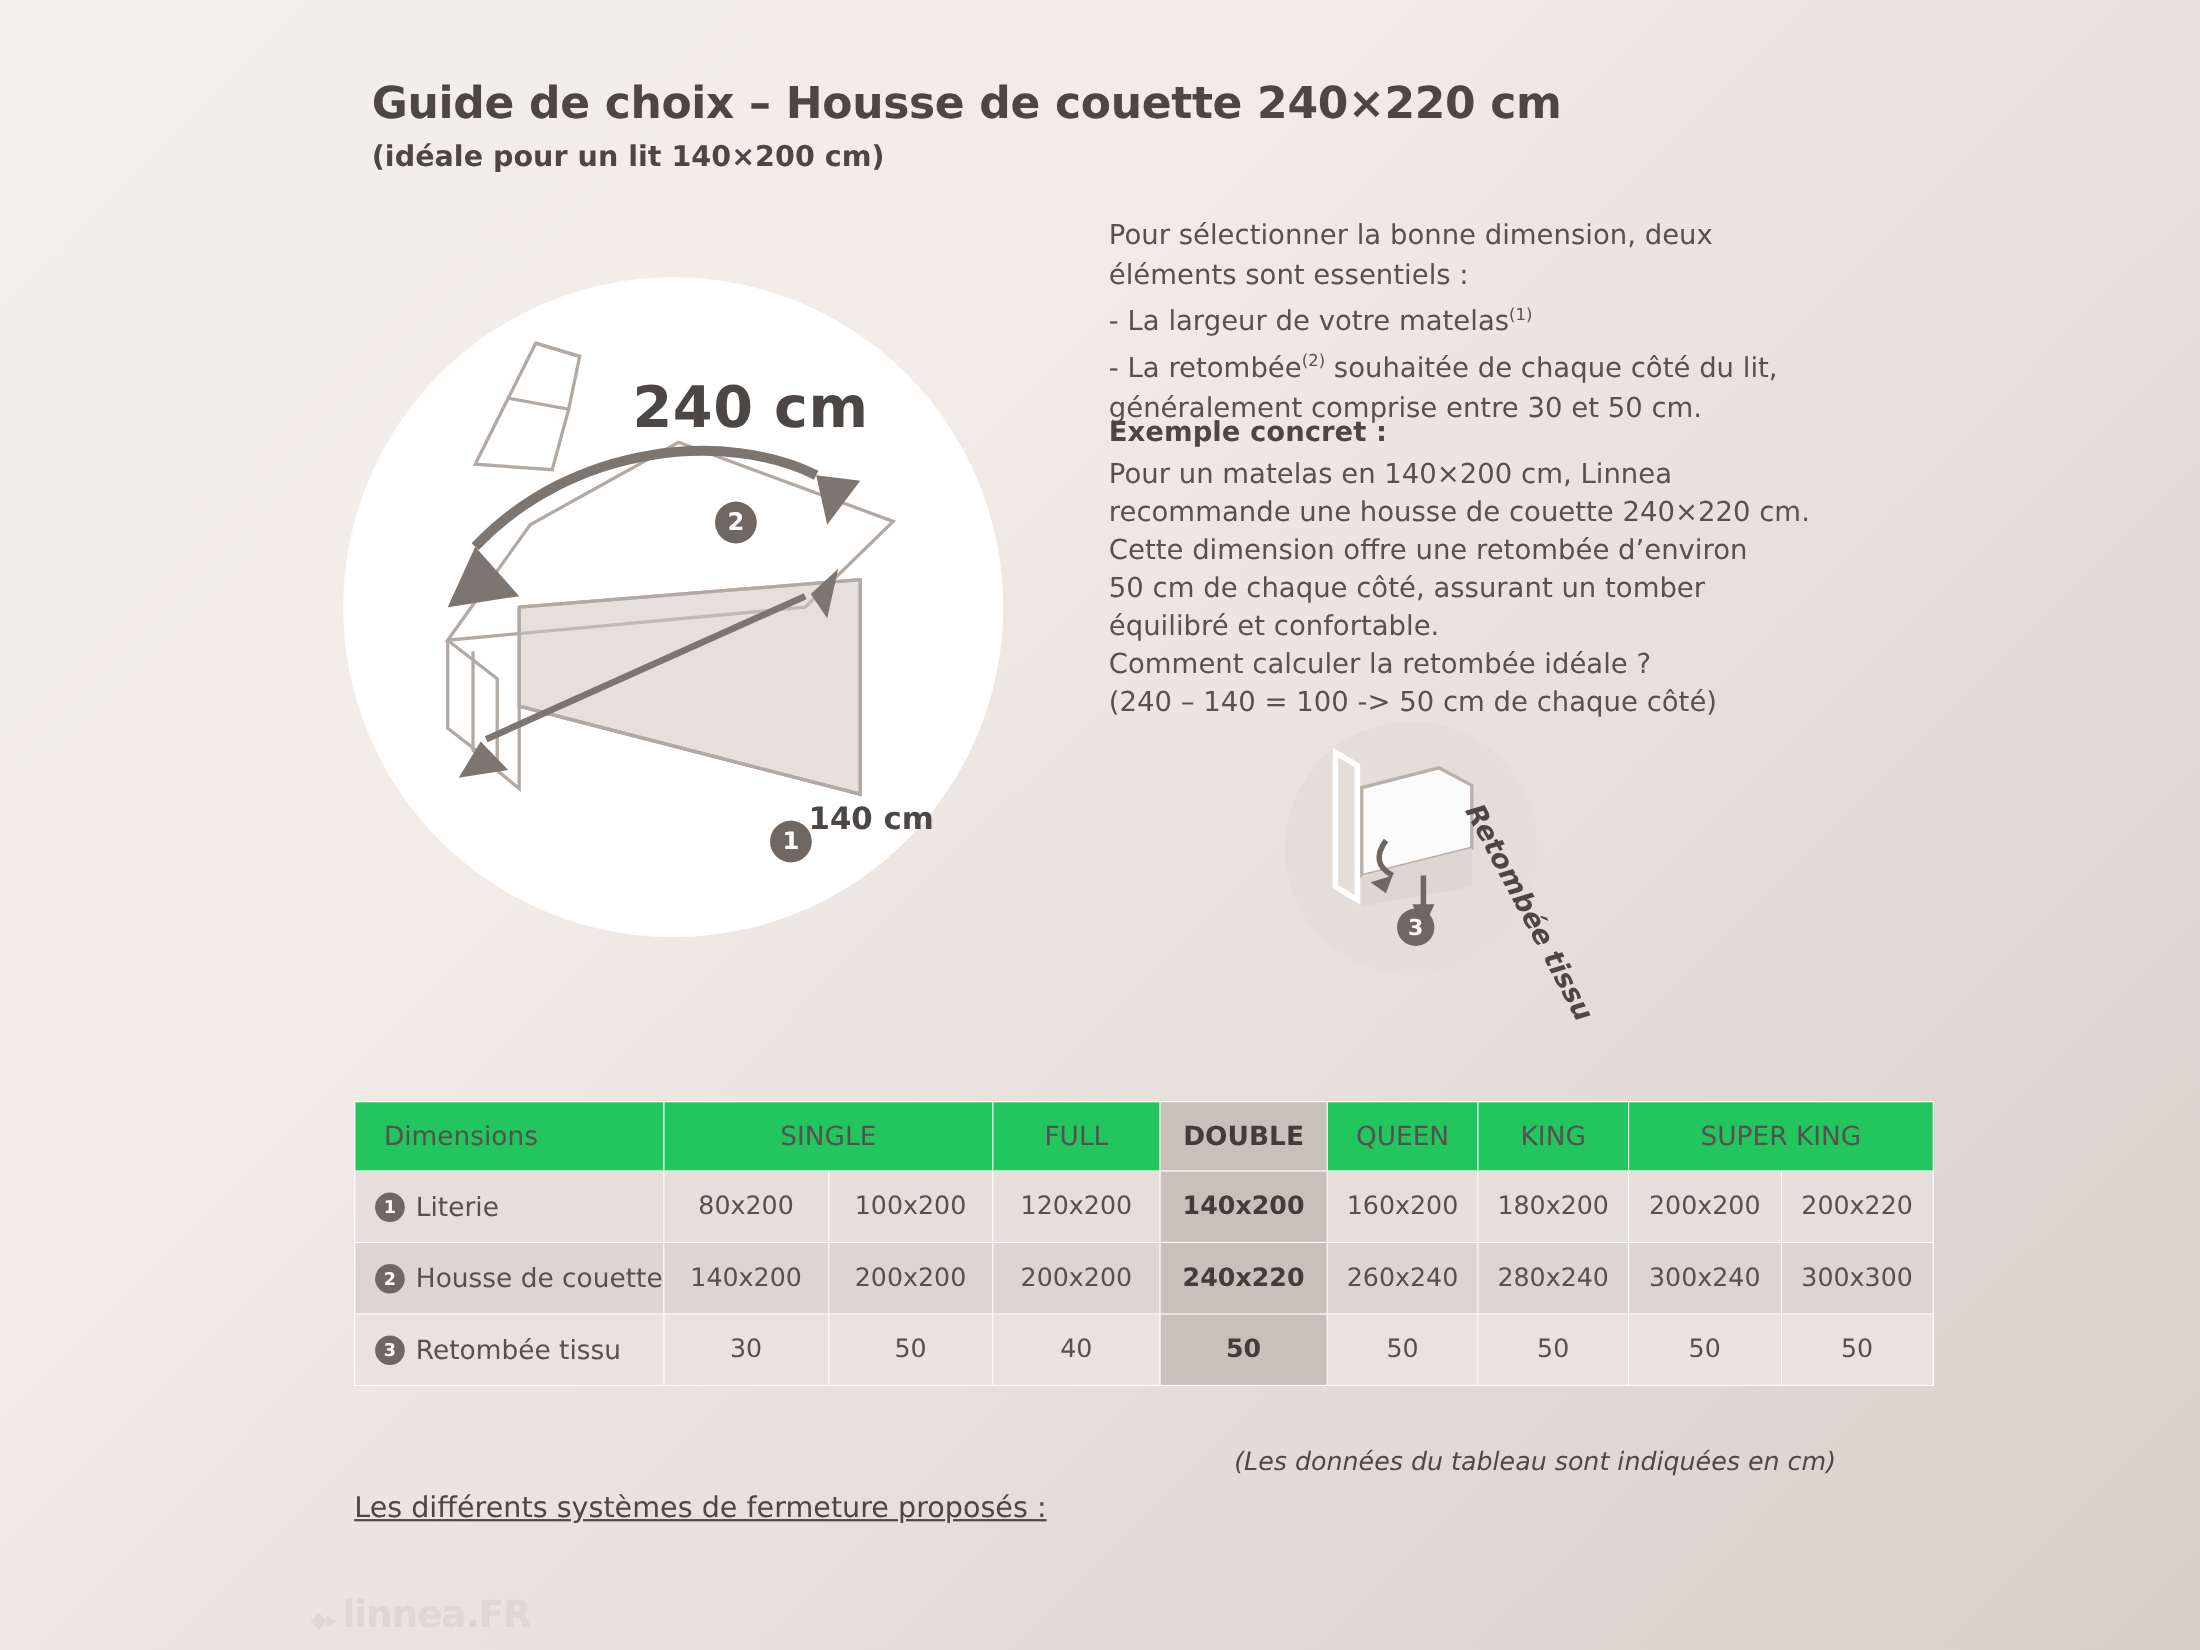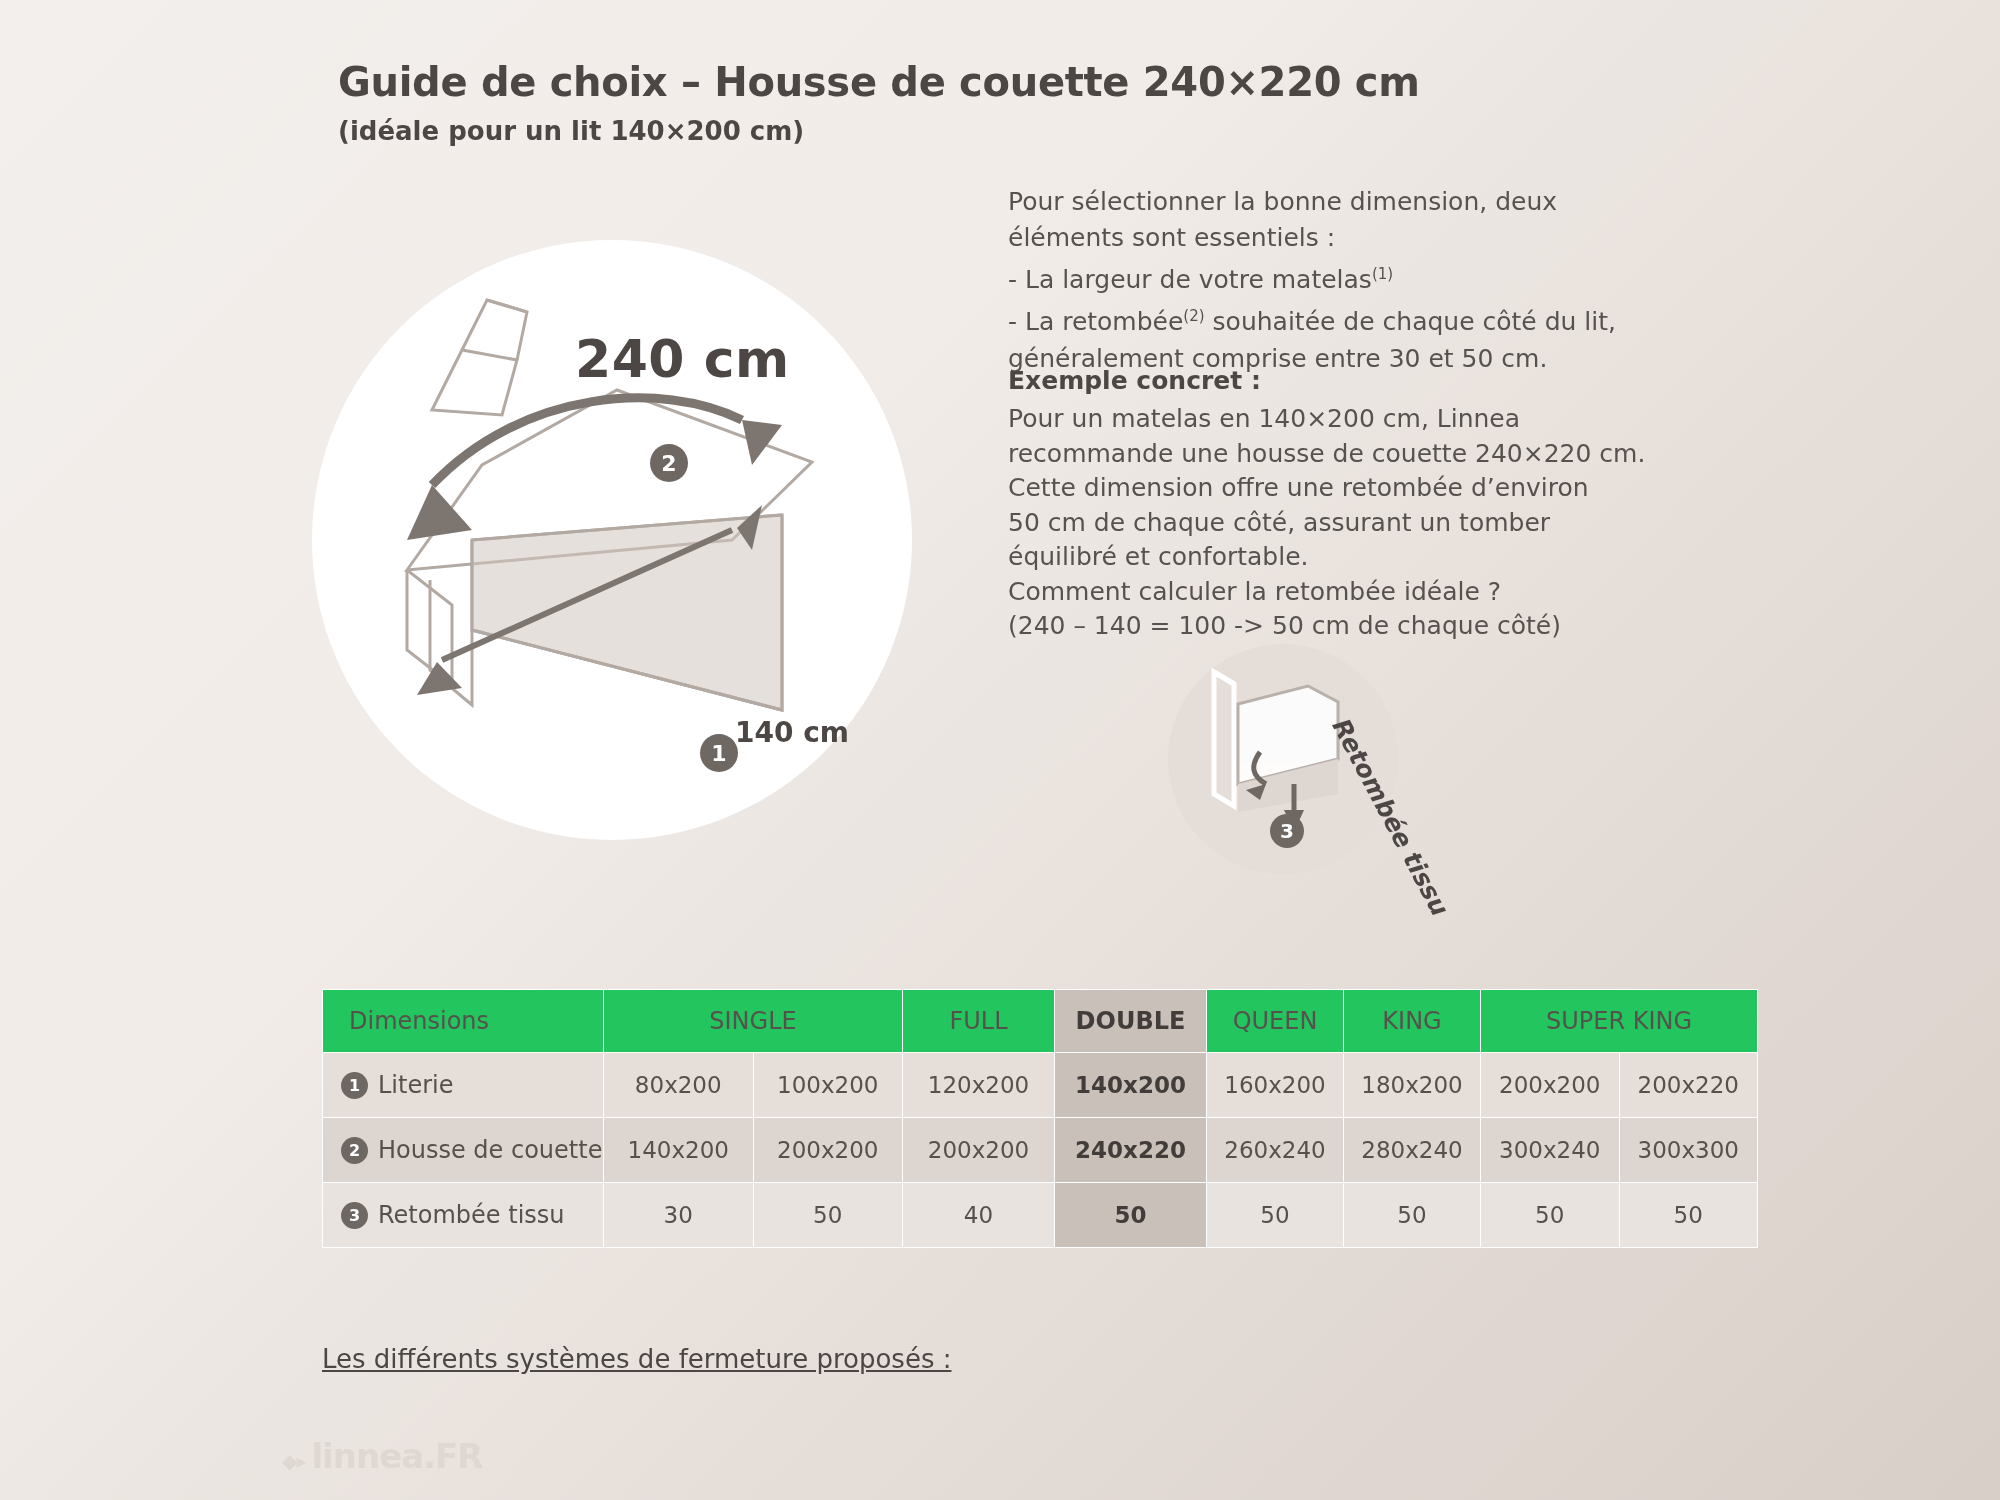--- a/index.html
+++ b/index.html
@@ -4,21 +4,21 @@
 <style>
   html,body{margin:0;padding:0;}
   body{
     width:2000px;height:1500px;
     background:linear-gradient(135deg,#f3efec 0%,#f1ece8 35%,#e3dbd6 70%,#d9cfc9 100%);
     font-family:"DejaVu Sans", sans-serif;
     color:#5b5450;
     overflow:hidden;
     position:relative;
   }
-  .page{position:absolute;left:0;top:4px;width:2000px;height:1056px;}
+  .page{position:absolute;left:0;top:16px;width:2000px;height:1056px;}
 
   
   .title{
     position:absolute;left:338px;top:55px;width:1200px;
     font-size:40px;font-weight:bold;color:#4c4744;letter-spacing:-0.3px;
   }
   .subtitle{
     position:absolute;left:338px;top:112px;width:1000px;
     font-size:26px;font-weight:bold;color:#4c4744;
   }
@@ -262,20 +262,21 @@
           <td>40</td>
           <td class="hl">50</td>
           <td>50</td>
           <td>50</td>
           <td>50</td>
           <td>50</td>
         </tr>
       </tbody>
     </table>
   </div>
+  <div class="table-note">(Les données du tableau sont indiquées en cm)</div>
 
   <div class="foot-title">Les différents systèmes de fermeture proposés :</div>
 
   <div class="brand">
     <span class="dot">◆▸</span><span>linnea.FR</span>
   </div>
 
 </div>
 
 </body></html>

